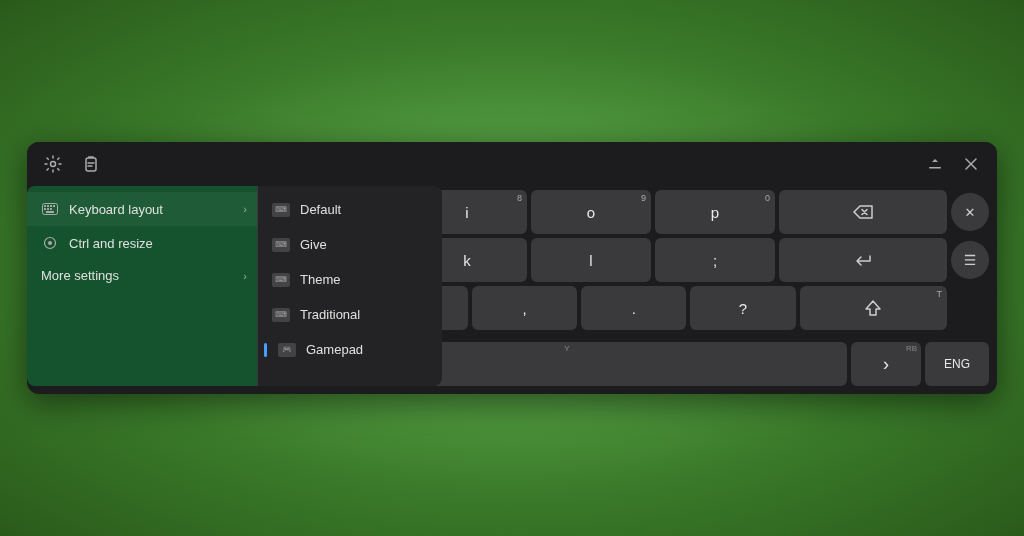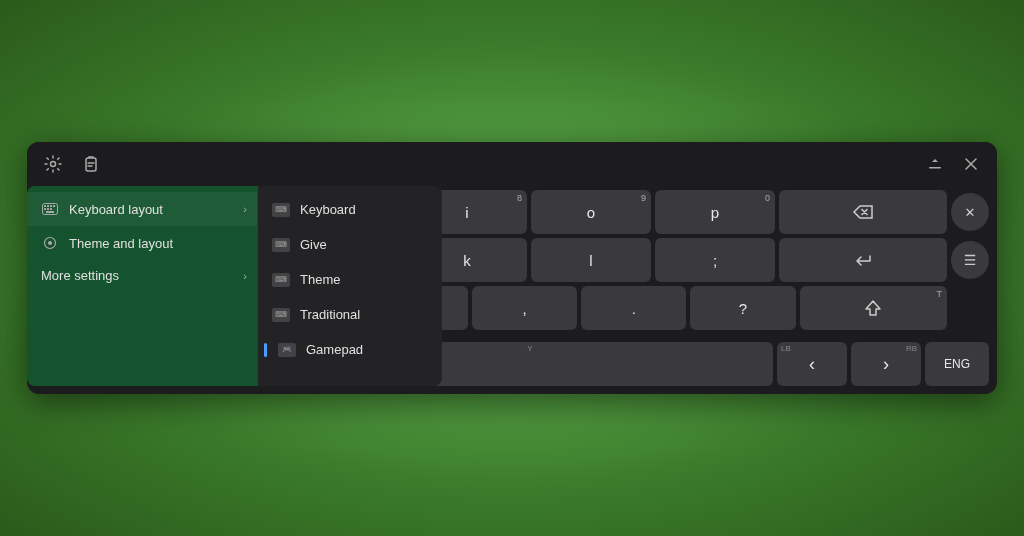--- a/index.html
+++ b/index.html
@@ -317,36 +317,36 @@
         </div>
 
 
         <div class="menu-item">
           <span class="menu-icon">
             <svg width="16" height="16" viewBox="0 0 16 16" fill="none">
               <circle cx="8" cy="8" r="5.5" stroke="#aaa" stroke-width="1.2"></circle>
               <circle cx="8" cy="8" r="2" fill="#aaa"></circle>
             </svg>
           </span>
-          <span>Theme and layout</span>
+          <span>Ctrl and resize</span>
         </div>
 
 
         <div class="menu-item">
           <span>More settings</span>
           <span class="menu-arrow">›</span>
         </div>
 
       </div>
 
       <div class="right-submenu">
 
         <div class="submenu-item">
           <span class="sub-icon">⌨</span>
-          <span>Keyboard</span>
+          <span>Default</span>
         </div>
 
         <div class="submenu-item">
           <span class="sub-icon">⌨</span>
           <span>Give</span>
         </div>
 
         <div class="submenu-item">
           <span class="sub-icon">⌨</span>
           <span>Theme</span>
@@ -476,24 +476,20 @@
       <span>Ctrl</span>
     </div>
     <div class="bottom-key bk-mic" style="position:relative;">
       <span class="corner-badge">CP</span>
       <span class="mic-icon">🎤</span>
     </div>
     <div class="bottom-key bk-space" style="position:relative;">
       <span class="corner-badge" style="left:50%;transform:translateX(-50%);">Y</span>
     </div>
     <div class="bottom-key bk-arr" style="position:relative;">
-      <span class="corner-badge">LB</span>
-      <span style="font-size:18px;">‹</span>
-    </div>
-    <div class="bottom-key bk-arr" style="position:relative;">
       <span class="corner-badge-right">RB</span>
       <span style="font-size:18px;">›</span>
     </div>
     <div class="bottom-key bk-eng">
       <span>ENG</span>
     </div>
   </div>
 
 </div>
 

